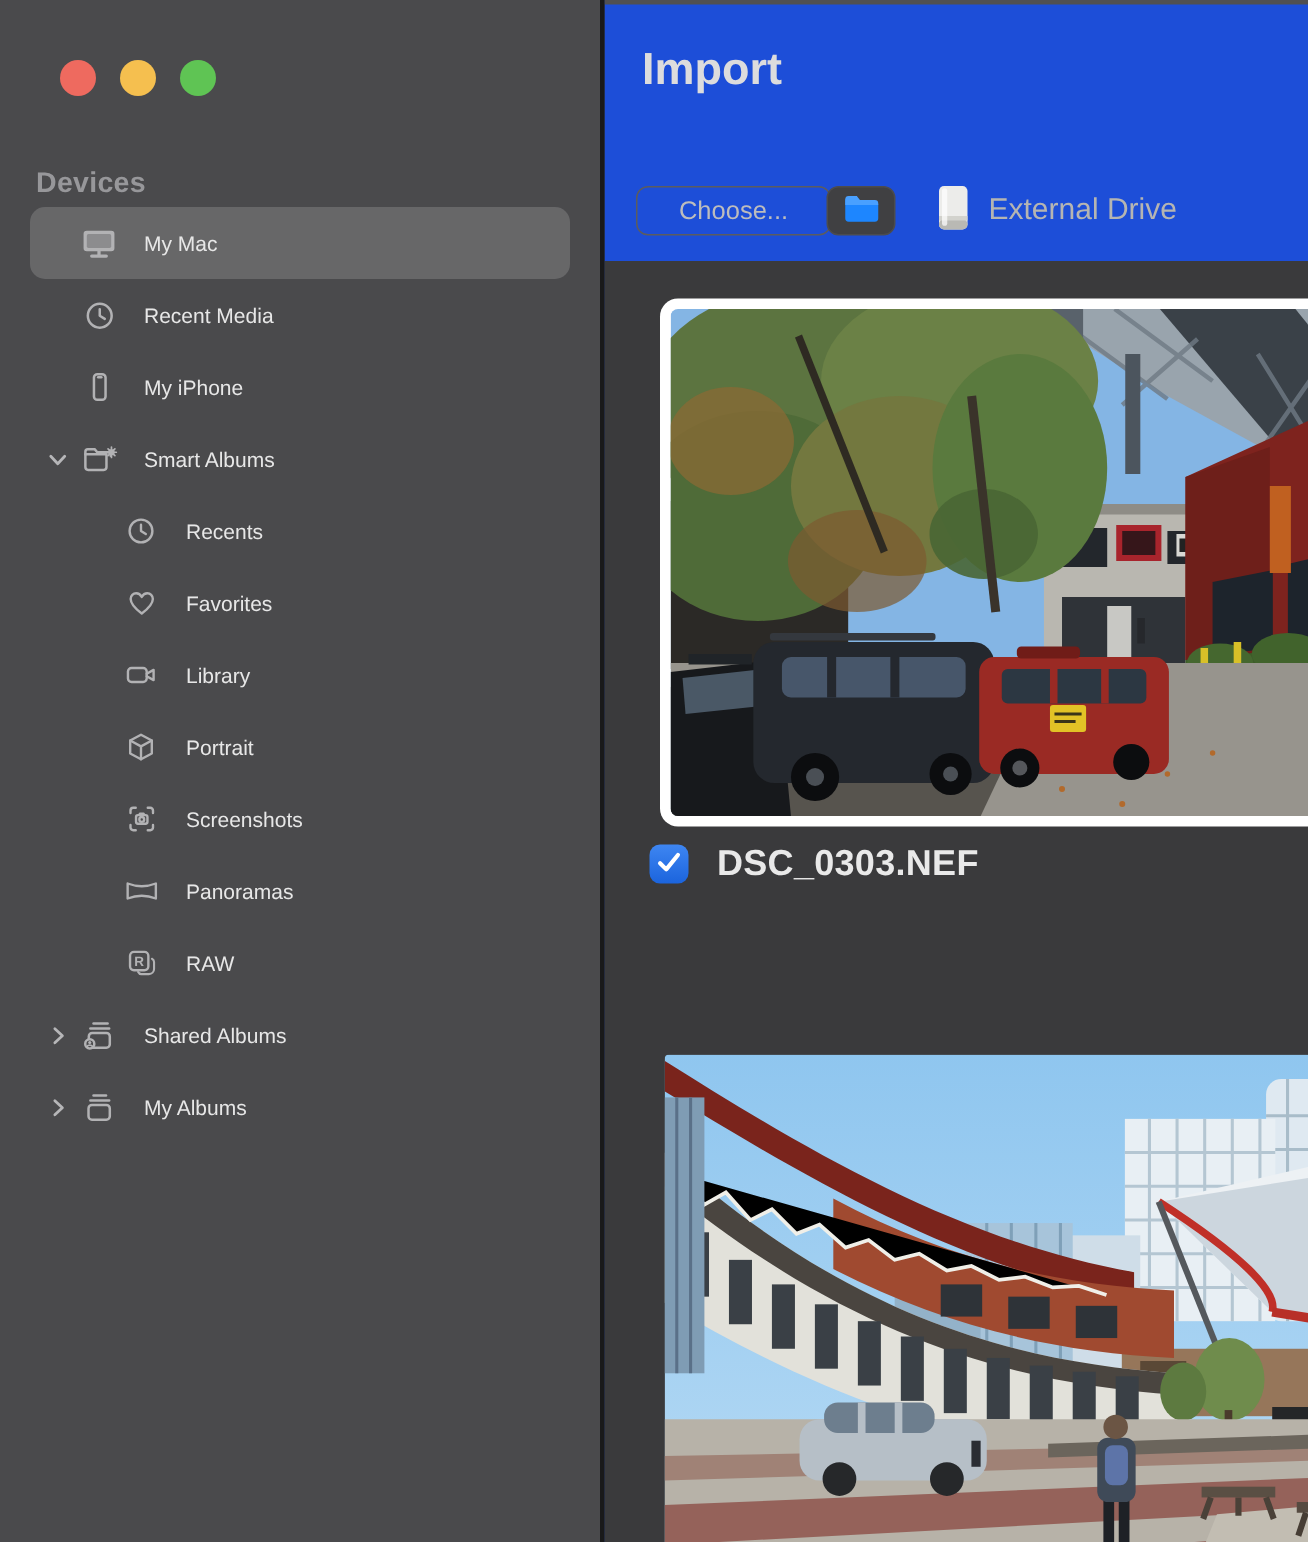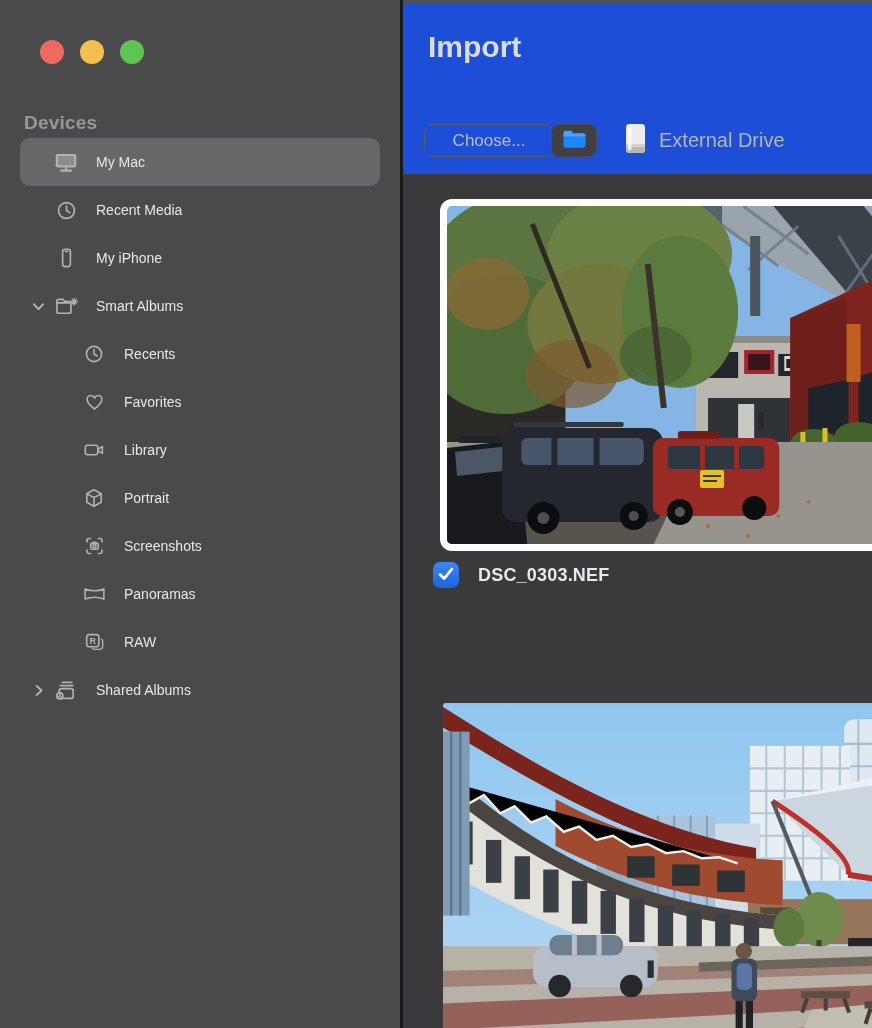--- a/index.html
+++ b/index.html
@@ -52,21 +52,21 @@
   .photo-frame { position:absolute; left:37px; top:25px; width:532px; height:352px;
     background:#fff; border-radius:12px; padding:7px; }
   .photo-frame .ph { width:100%; height:100%; border-radius:5px; overflow:hidden; }
   .photo-plain { position:absolute; left:40px; top:529px; width:532px; height:470px;
     border-radius:3px; overflow:hidden; }
   .ph svg, .photo-plain svg { display:block; }
 
   .check-row { position:absolute; left:30px; top:388px; display:flex; align-items:center; }
   .cbx { width:26px; height:26px; border-radius:7px; border:none; padding:0; cursor:pointer;
     background:linear-gradient(#3e86f2,#1b64dd); display:flex; align-items:center; justify-content:center; }
-  .fname { margin-left:19px; font-size:18px; font-weight:600; color:#e9e9e9; letter-spacing:.2px; }
+  .fname { margin-left:19px; font-size:24px; font-weight:600; color:#e9e9e9; letter-spacing:.2px; }
 </style>
 </head>
 <body>
 
 <aside class="sidebar">
   <div class="traffic">
     <button class="tl red"></button>
     <button class="tl yellow"></button>
     <button class="tl green"></button>
   </div>
@@ -219,20 +219,35 @@
           <path d="M6,6.4 h12"></path>
         <rect x="5" y="9.2" width="13.4" height="9.4" rx="2.2"></rect>
         <circle cx="5.6" cy="16.2" r="2.9" fill="#4a4a4c"></circle>
         <circle cx="5.6" cy="15.3" r="1" fill="#b2b2b4" stroke="none"></circle>
         <path d="M3.8,17.9 a2.2,2.2 0 0 1 3.6,0" stroke-width="1.2"></path>
       </svg>
     </span>
     <span class="lbl">Shared Albums</span>
   </div>
 
+  <div class="row">
+    <span class="chev">
+      <svg class="chv" width="17" height="17" viewBox="0 0 22 22">
+          <polyline points="8.5,5 15,11 8.5,17"></polyline>
+        </svg>
+    </span>
+    <span class="ic">
+      <svg class="g" width="24" height="23" viewBox="0 0 23 22">
+        <path d="M8,3.2 h8"></path>
+          <path d="M6,6.4 h12"></path>
+        <rect x="4.8" y="9.2" width="13.6" height="9.4" rx="2.2"></rect>
+      </svg>
+    </span>
+    <span class="lbl">My Albums</span>
+  </div>
 </aside>
 
 <div class="vdivider"></div>
 
 <main class="main">
   <div class="topedge"></div>
   <h1 class="title">Import</h1>
 
   <div class="toolbar-row">
     <button class="choose-btn">Choose...</button>

